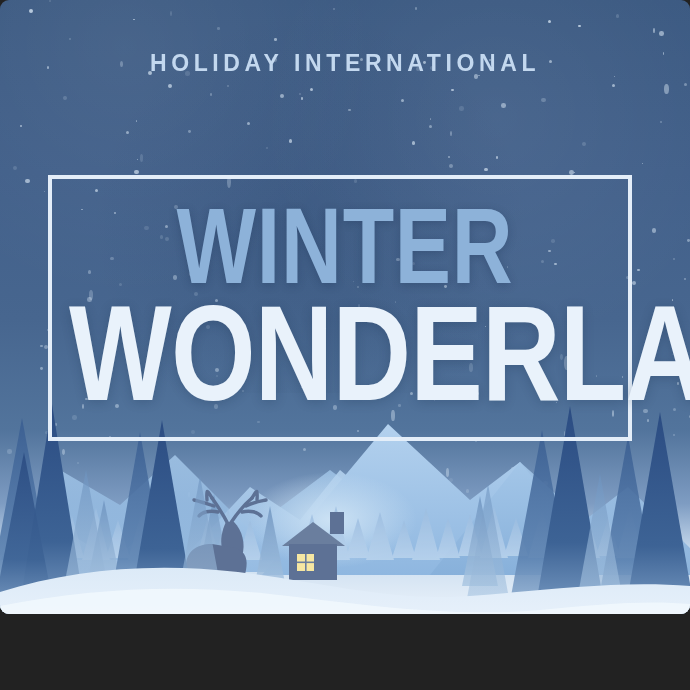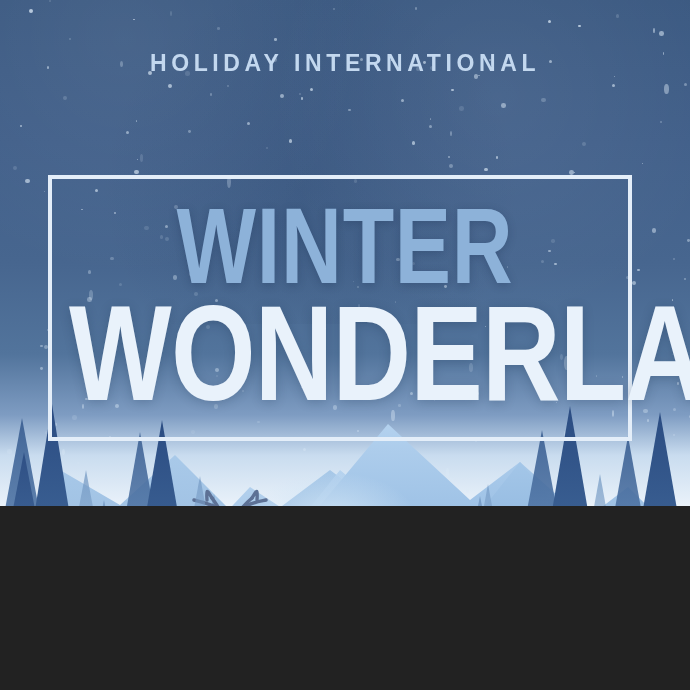--- a/index.html
+++ b/index.html
@@ -1,23 +1,24 @@
 <!DOCTYPE html>
 <html><head>
 <meta charset="utf-8">
 <style>
   html,body{margin:0;padding:0;background:#222;}
   *{box-sizing:border-box;}
 
   #poster{
     position:relative;
-    width:690px;height:506px;
+    width:690px;height:614px;
     overflow:hidden;
     font-family:"Liberation Sans", sans-serif;
     background:linear-gradient(180deg,#3c5a82 0%,#42608a 28%,#47668f 52%,#52749c 70%,#7e9cc2 82%,#c9dcef 90%,#eaf2fa 100%);
+    border-radius:9px;
   }
 
   
   .sky-texture{position:absolute;left:0;top:0;width:100%;height:64%;
     background:
       radial-gradient(circle at 18% 12%, rgba(255,255,255,.055), transparent 38%),
       radial-gradient(circle at 72% 30%, rgba(255,255,255,.05), transparent 42%),
       radial-gradient(circle at 45% 58%, rgba(10,30,60,.10), transparent 50%);
     pointer-events:none;}
 

